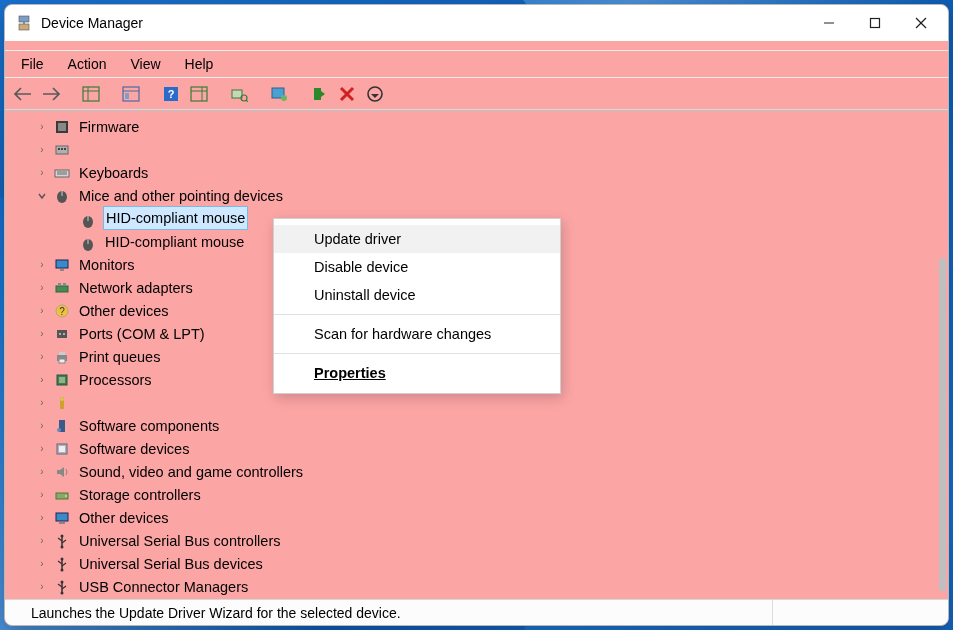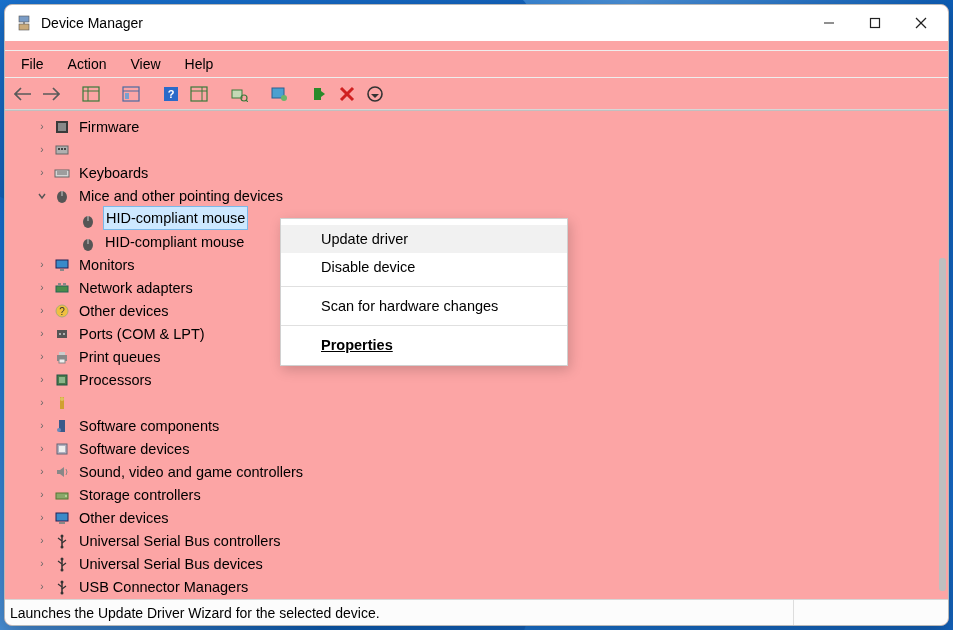--- a/index.html
+++ b/index.html
@@ -120,21 +120,21 @@
   }
   .label-span { padding: 0 2px; }
   .indent1 { padding-left: 22px; }
   .indent2 { padding-left: 48px; align-items: flex-end; }
   .scrollbar {
     position:absolute; right:0; top:2px; bottom:2px; width:16px;
   }
   .sb-track { position:absolute; top:30%; bottom:6px; right:2px; width:7px; background:#bfbfbf; border-radius:3px; }
   .context-menu {
     position: absolute;
-    left: 275px;
+    left: 268px;
     top: 213px;
     width: 288px;
     background: #fff;
     border: 1px solid #d0d0d0;
     box-shadow: 2px 4px 12px rgba(0,0,0,0.18);
     padding: 6px 0;
     font-size: 14.5px;
     z-index: 10;
   }
   .cm-item {
@@ -145,21 +145,21 @@
     height: 1px;
     background: #e0e0e0;
     margin: 5px 0;
   }
   .cm-item.bold { font-weight: 700; text-decoration: underline; }
   .statusbar {
     height: 26px;
     border-top: 1px solid #d7d7d7;
     display: flex;
     align-items: center;
-    padding: 0 5px;
+    padding: 0 26px;
     font-size: 14px;
     background:#fcfcfc;
   }
   .statusbar .sb-right {
     margin-left: auto;
     width: 150px;
     border-left: 1px solid #ddd;
     height: 100%;
   }
 </style>
@@ -540,19 +540,20 @@
   </div>
 
   <div class="statusbar">
     <span>Launches the Update Driver Wizard for the selected device.</span>
     <div class="sb-right"></div>
   </div>
 
   <div class="context-menu">
     <div class="cm-item hov">Update driver</div>
     <div class="cm-item">Disable device</div>
+    <div class="cm-item">Uninstall device</div>
     <div class="cm-sep"></div>
     <div class="cm-item">Scan for hardware changes</div>
     <div class="cm-sep"></div>
     <div class="cm-item bold">Properties</div>
   </div>
 
 </div>
 
 </body></html>

